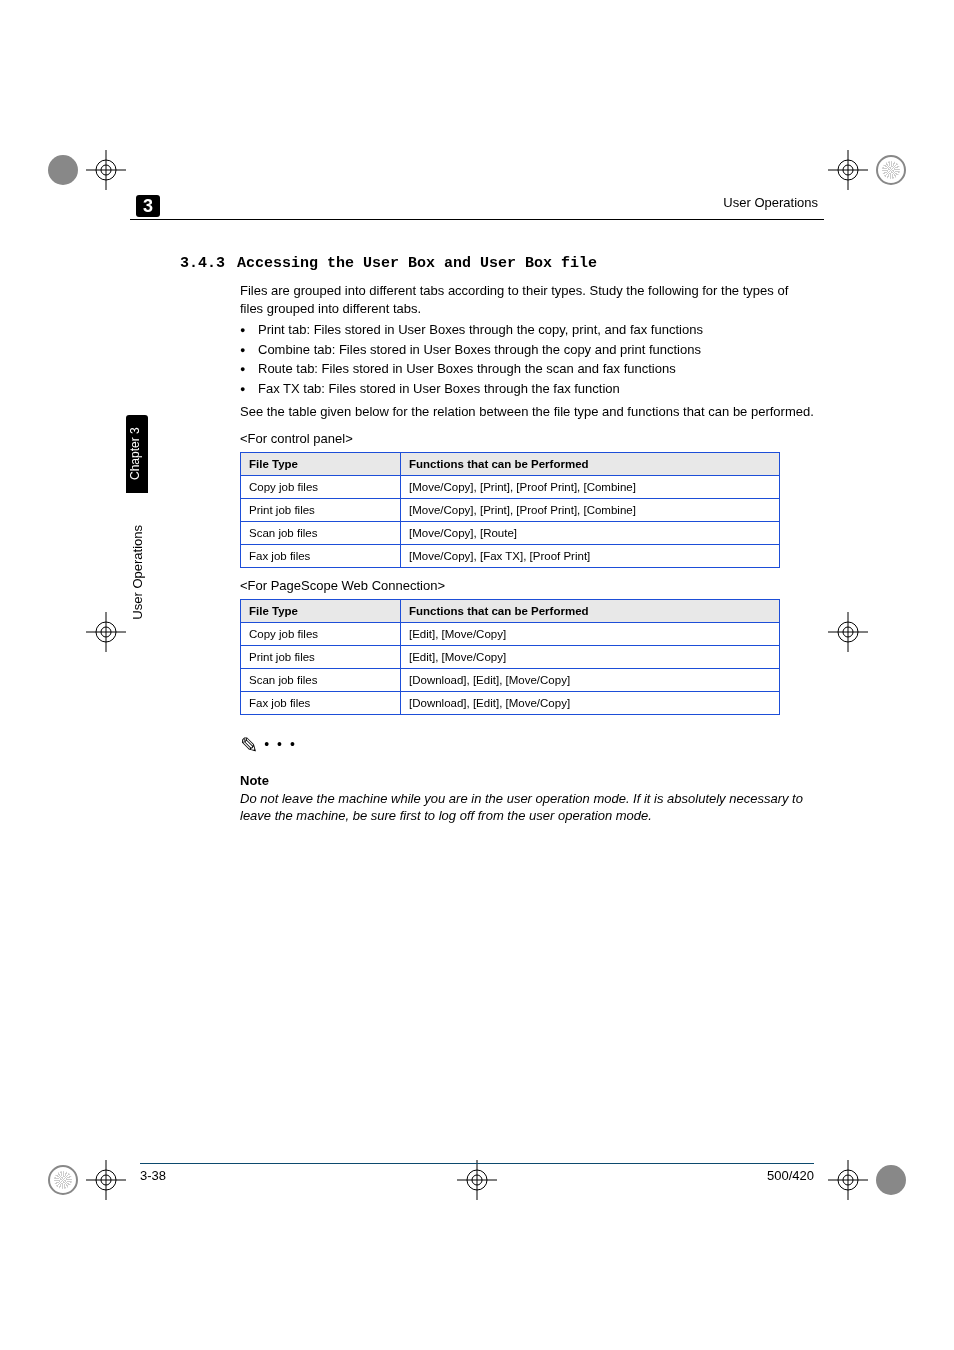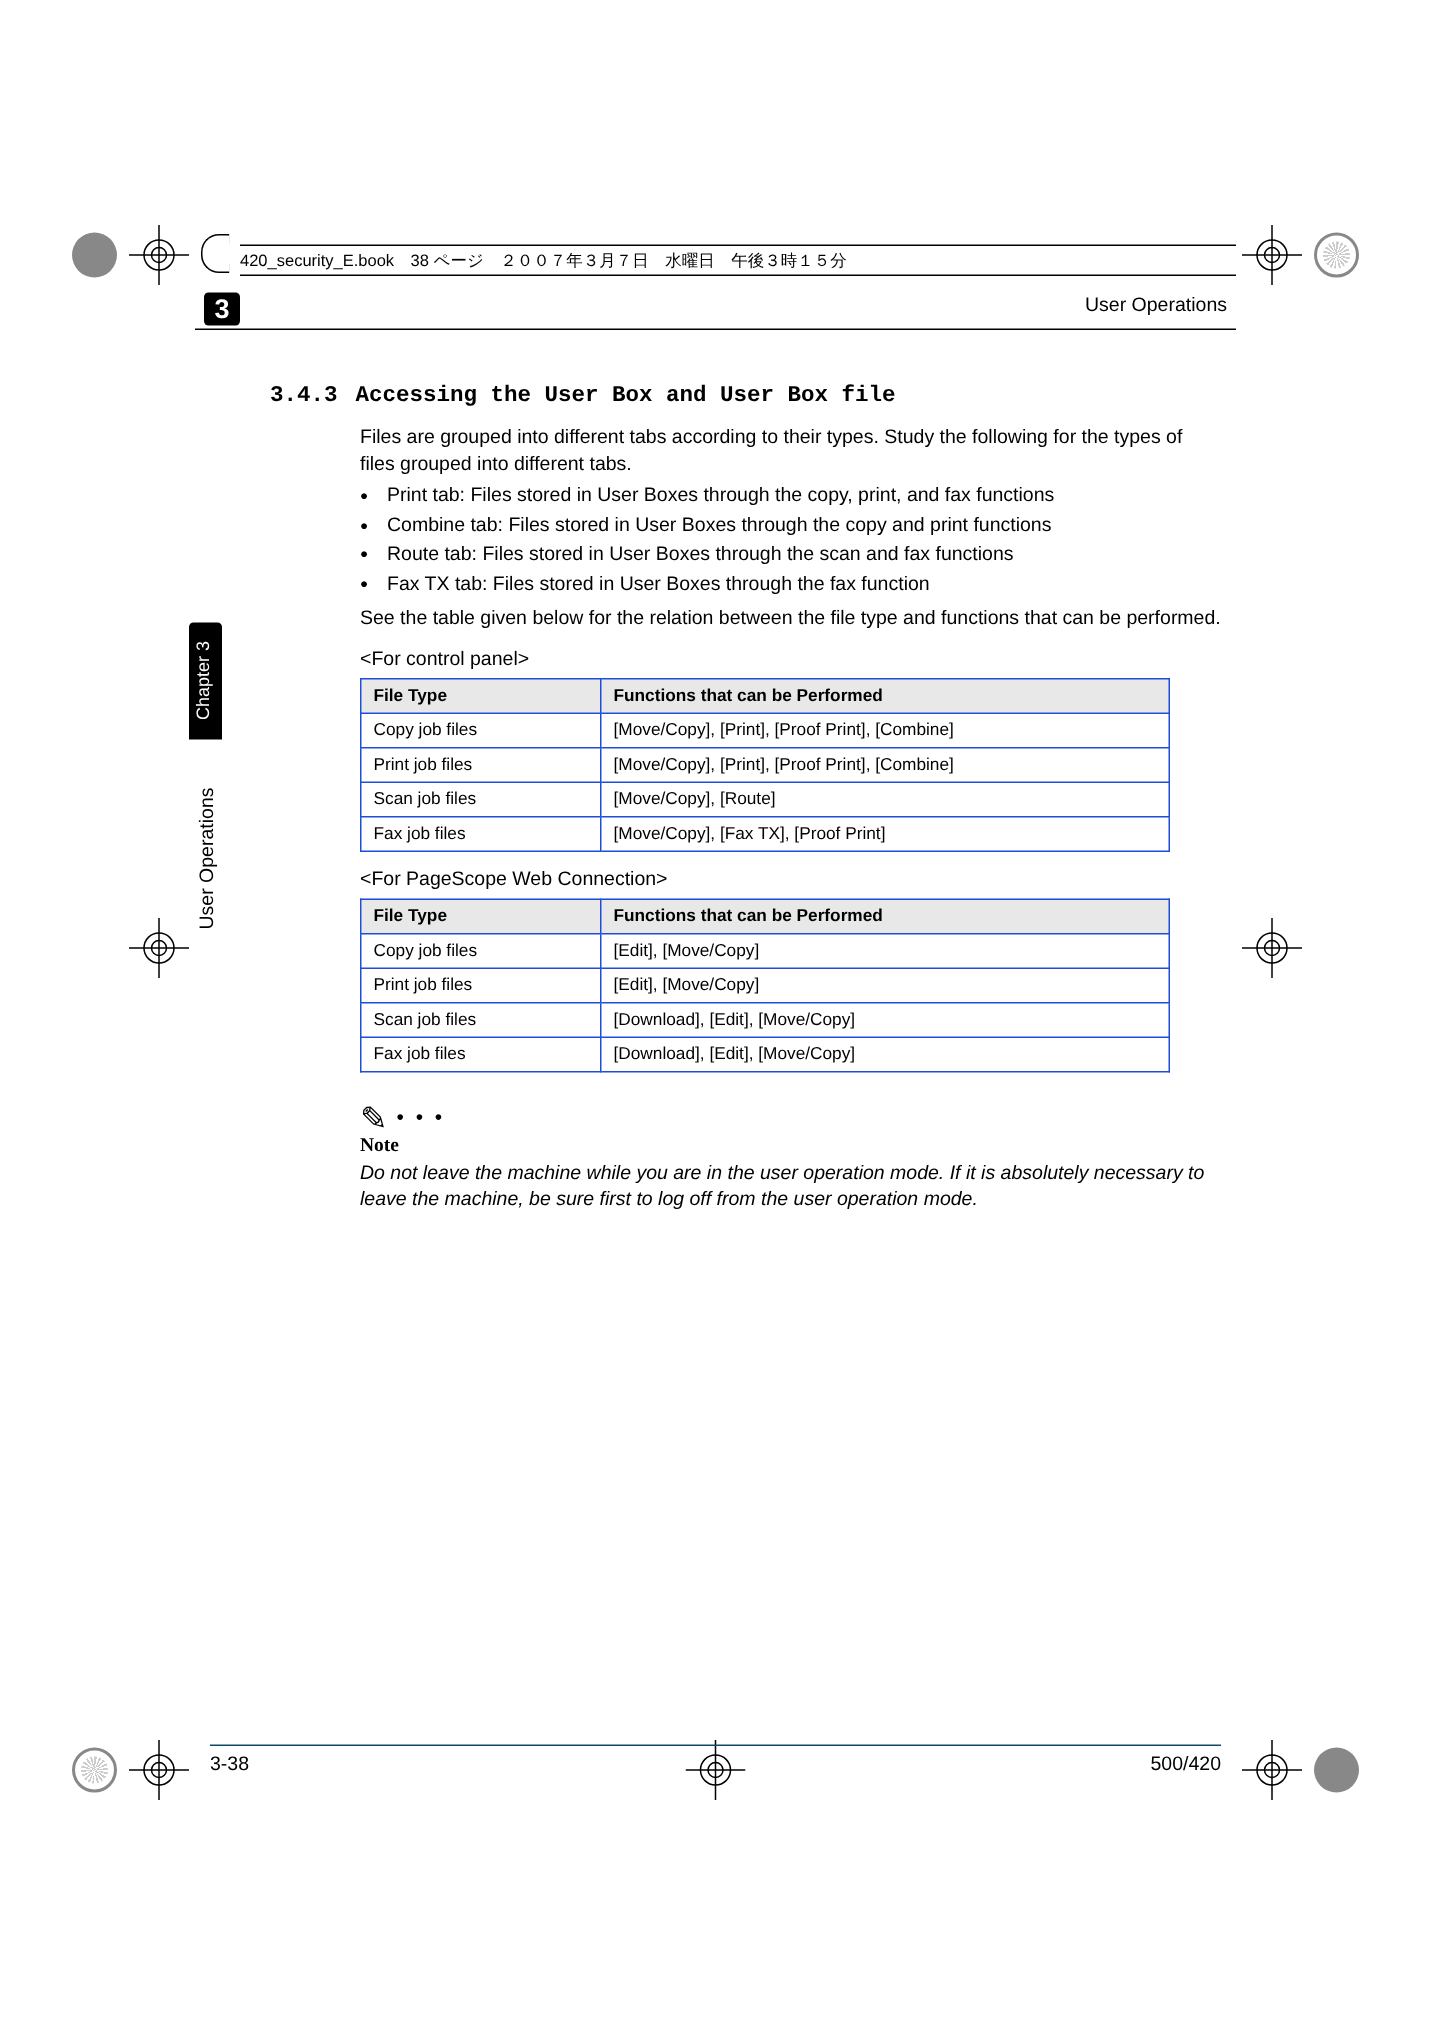--- a/index.html
+++ b/index.html
@@ -167,22 +167,21 @@
     display:inline-block;
     transform:translateY(4px);
   }
   .note-dots{
     font-size:14px;
     letter-spacing:2px;
   }
   .note-label{
     font-weight:bold;
     font-size:13px;
-    margin-top:0;
-    font-family:Liberation Serif, serif;
+    margin-top:18px;
   }
   .note-text{
     font-style:italic;
     font-size:13px;
     line-height:1.35;
     margin-top:2px;
   }
 
   
   .side-tab{
@@ -266,23 +265,20 @@
   </svg>
 <svg style="position:absolute;bottom:150px;left:457px" width="40" height="40">
     <circle cx="20" cy="20" r="10" fill="none" stroke="#000"></circle>
     <circle cx="20" cy="20" r="5" fill="none" stroke="#000"></circle>
     <line x1="0" y1="20" x2="40" y2="20" stroke="#000"></line>
     <line x1="20" y1="0" x2="20" y2="40" stroke="#000"></line>
   </svg>
 
 <div class="page">
 
-  <div class="book-header">
-    <span>420_security_E.book　38 ページ　２００７年３月７日　水曜日　午後３時１５分</span>
-  </div>
 
   <div class="header-row">
     <div class="chapter-badge">
       <span>3</span>
     </div>
     <span>User Operations</span>
   </div>
 
   <div class="side-tab ch">
     <span>Chapter 3</span>

